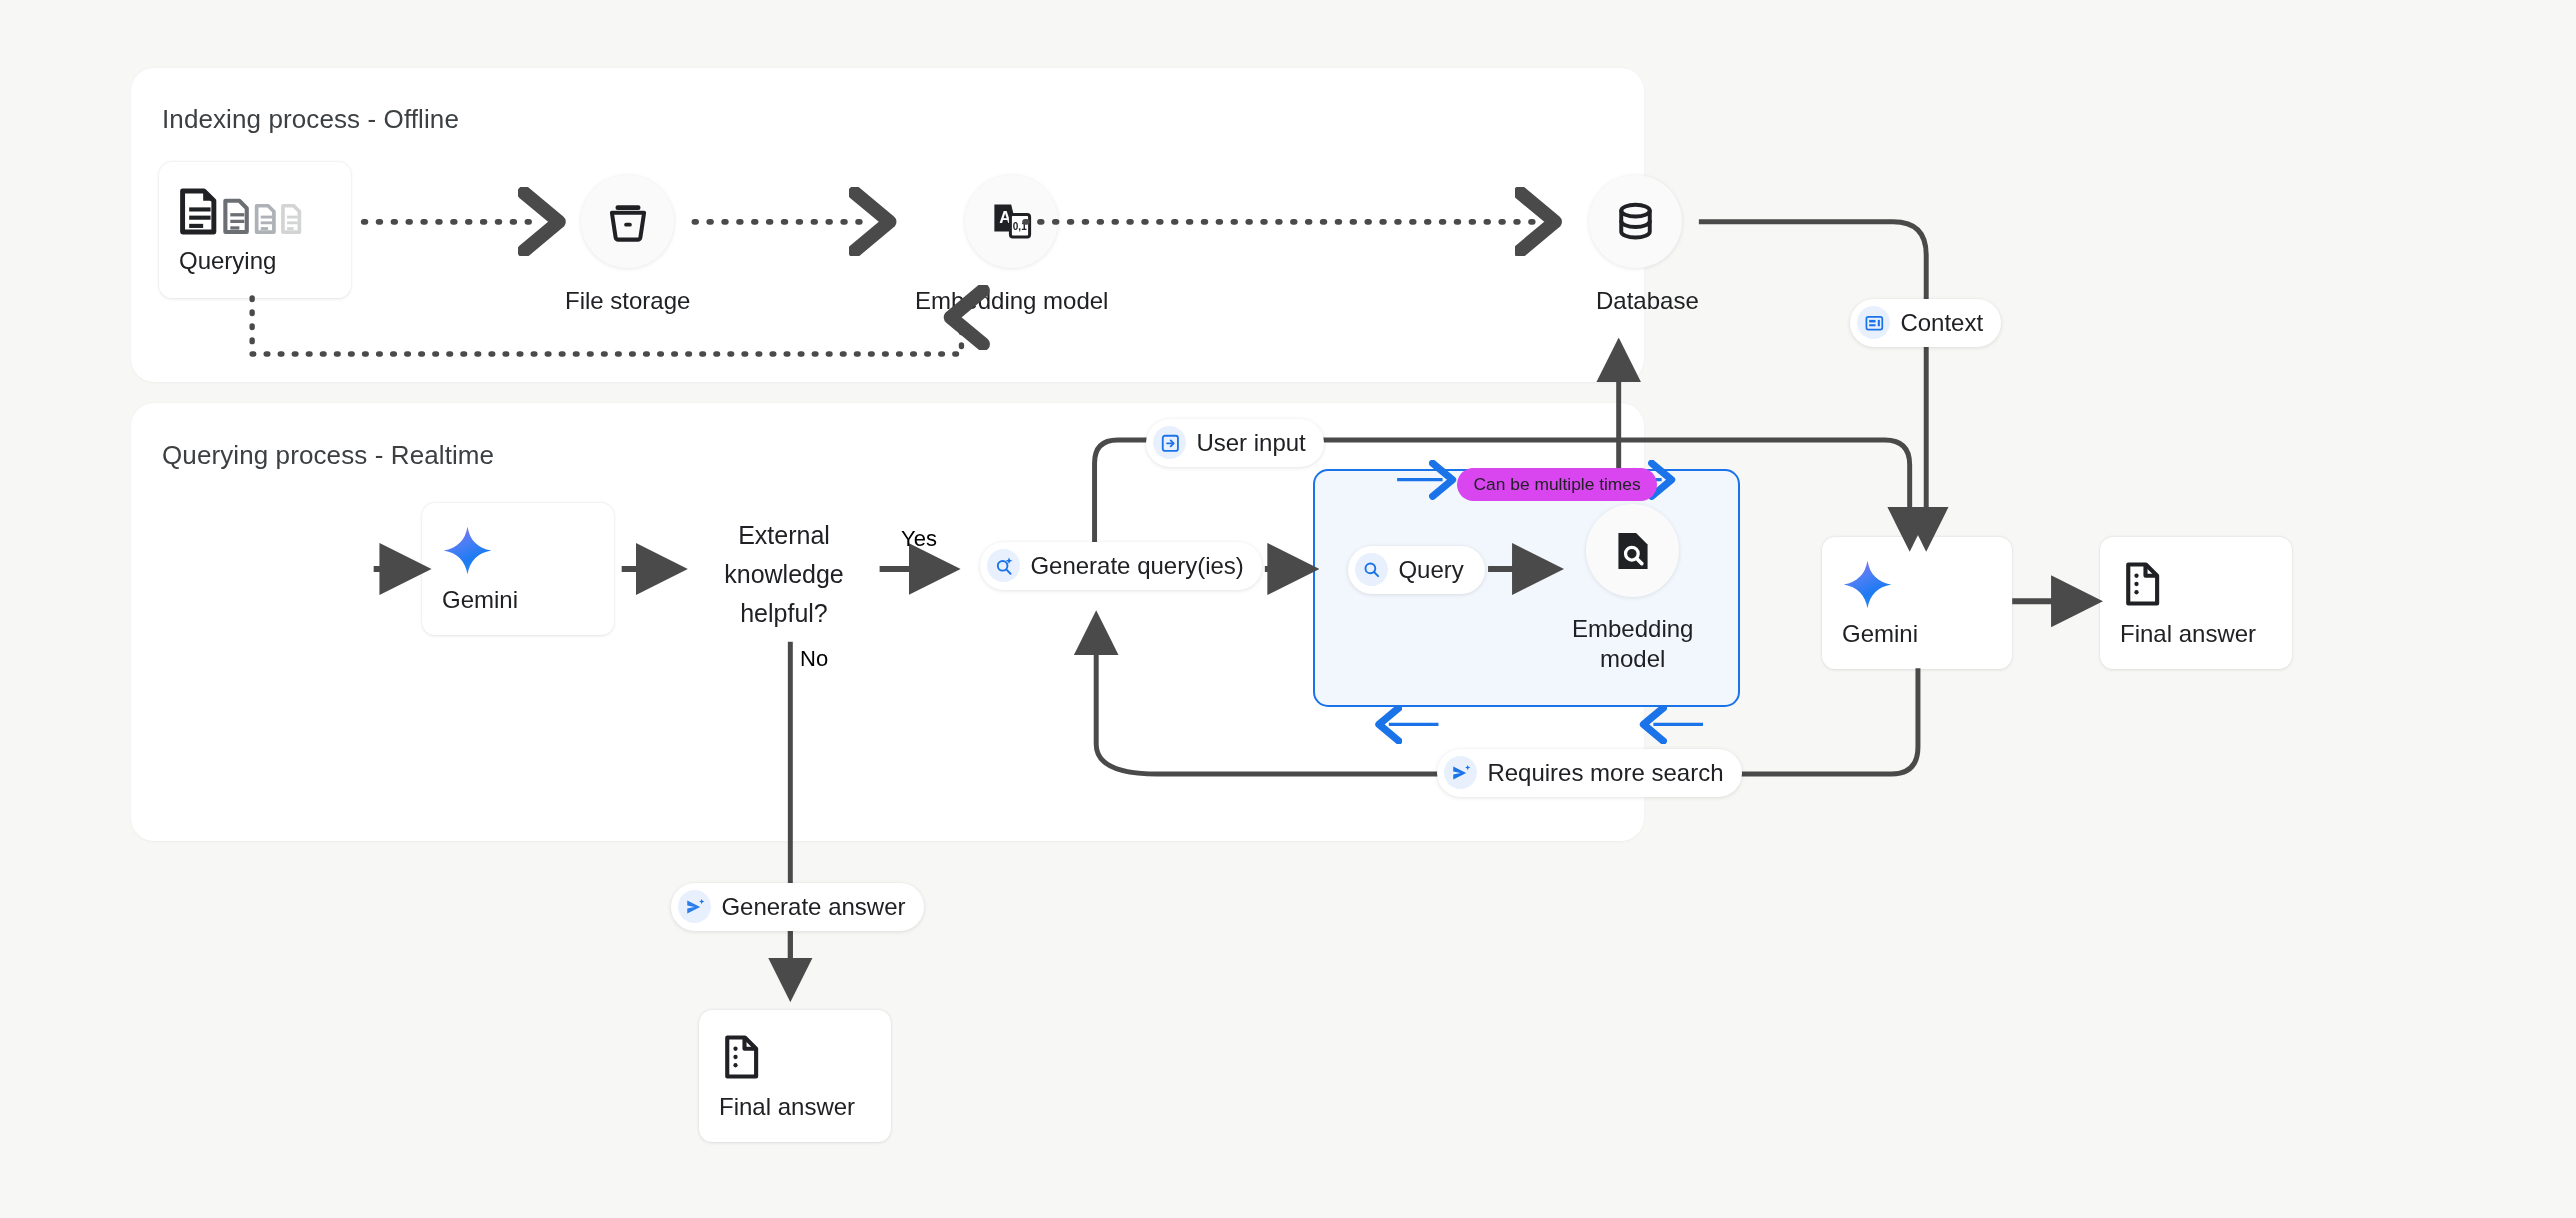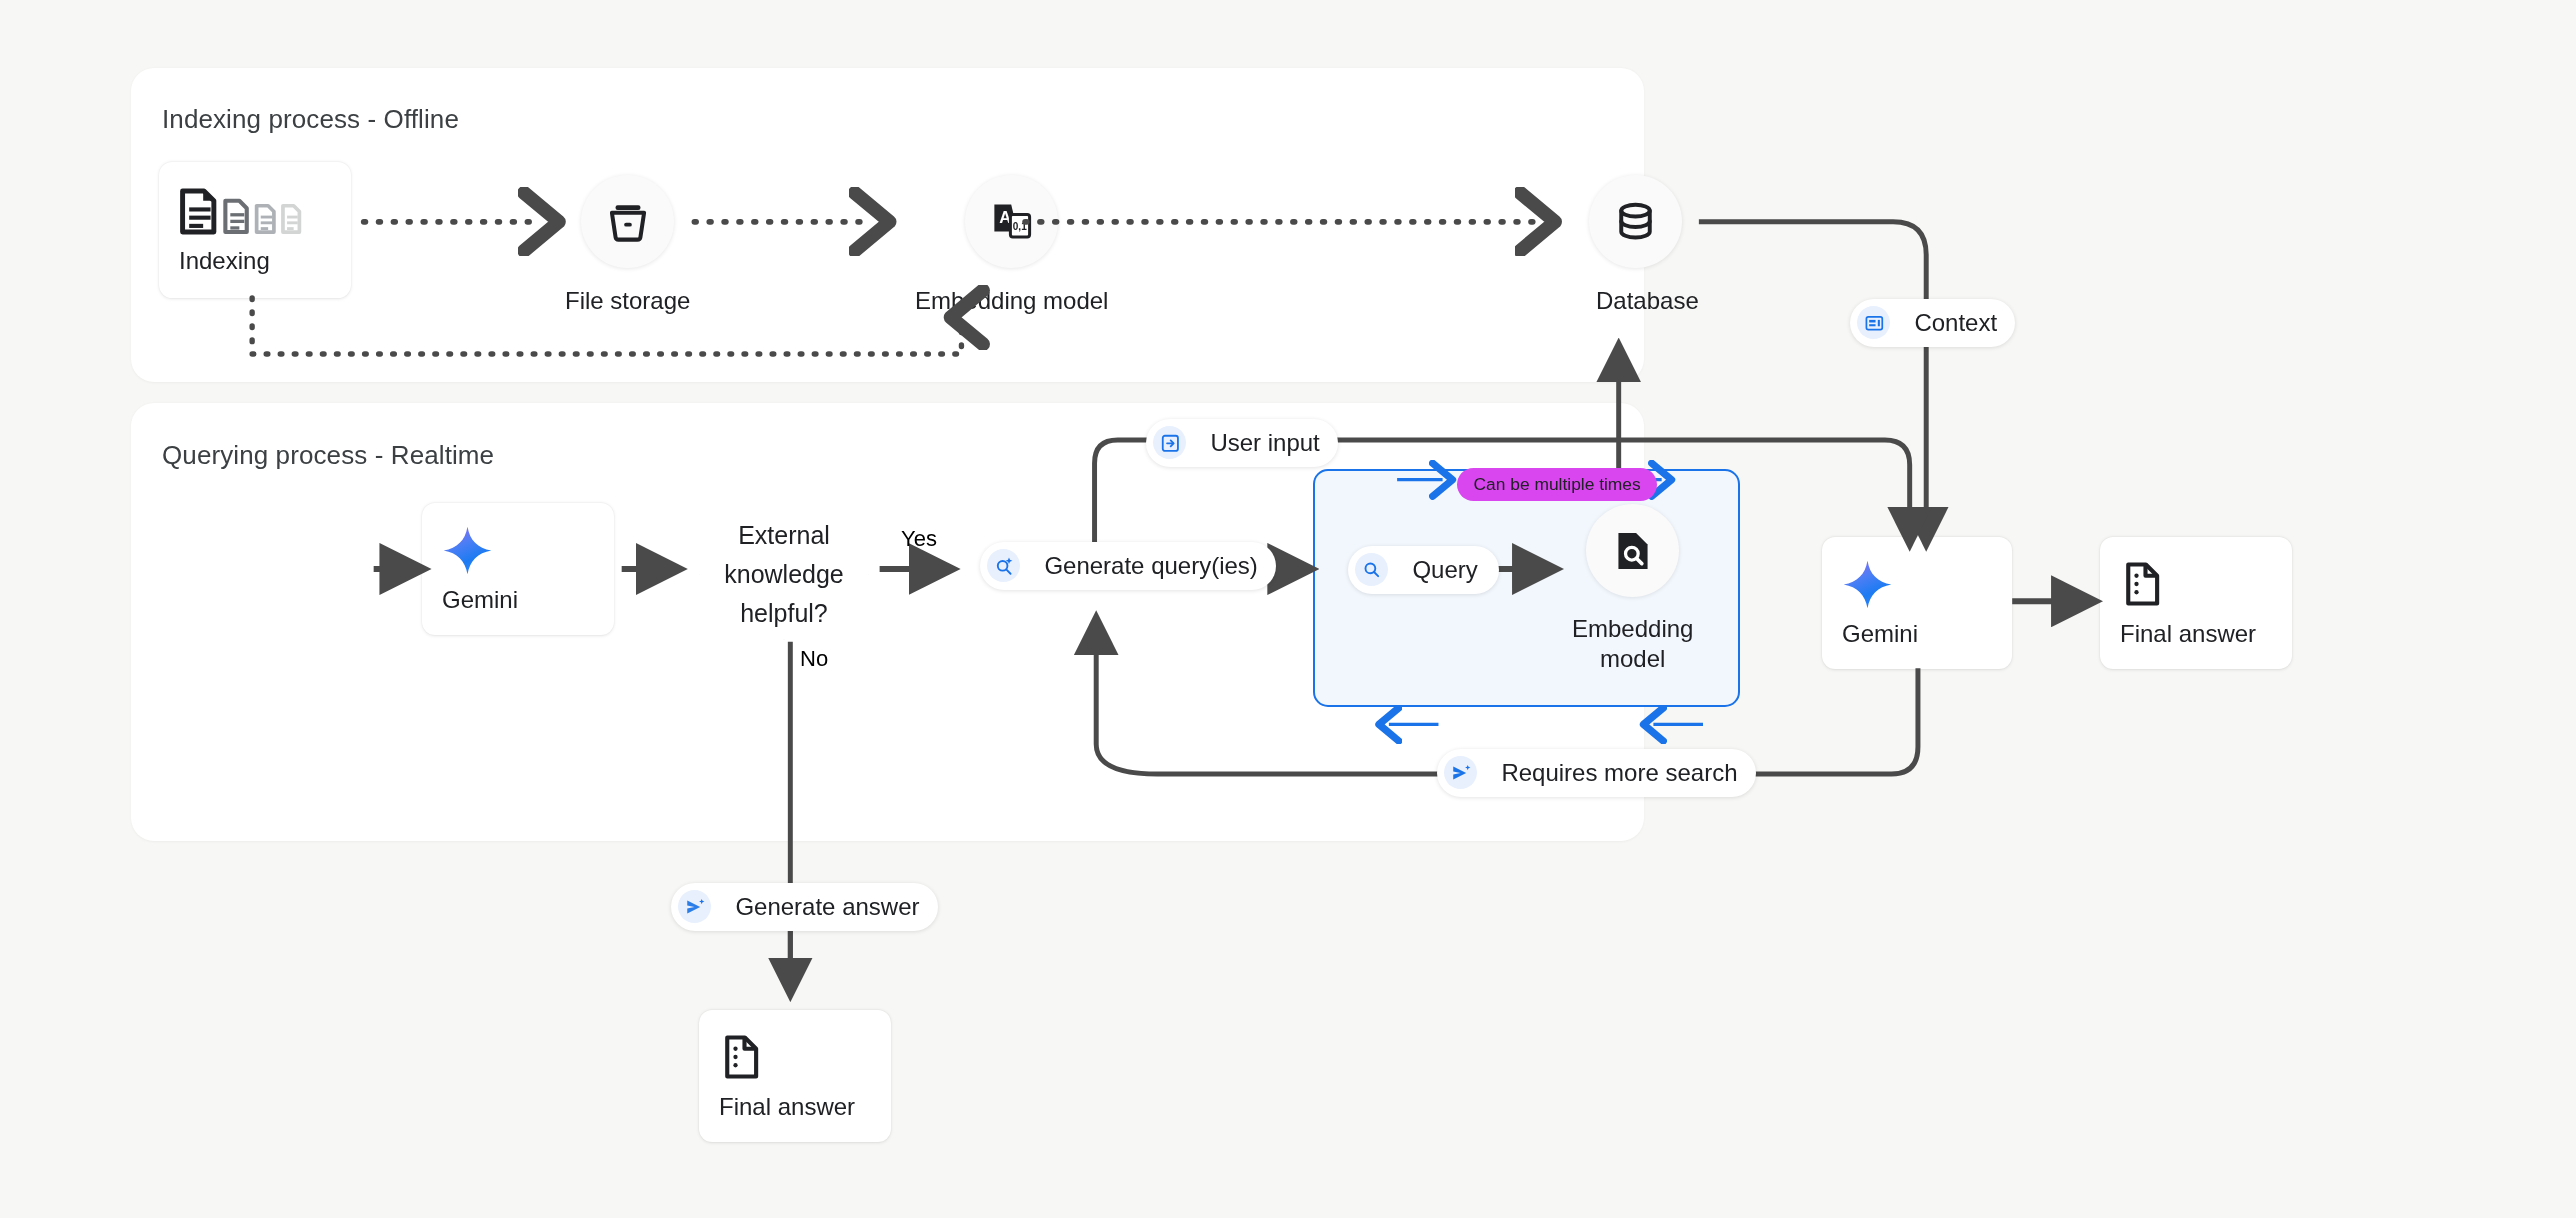--- a/index.html
+++ b/index.html
@@ -66,21 +66,21 @@
     font-size:24px;color:#202124;white-space:nowrap;text-align:center;line-height:1.25;
   }
 
   
   .pill{
     position:absolute;
     background:#ffffff;
     border-radius:826px;
     box-shadow:0 0.8px 4.1px rgba(0,0,0,.12);
     display:flex;align-items:center;
-    gap:24px;
+    gap:10px;
     padding:7.4px 18px 7.4px 7.4px;
     white-space:nowrap;
     z-index:6;
   }
   .pill .pill-ic{
     width:33px;height:33px;border-radius:50%;
     background:#e8f0fe;
     display:flex;align-items:center;justify-content:center;
     flex:0 0 auto;
   }
@@ -223,21 +223,21 @@
             <rect x="99" y="50" width="9" height="3.5"></rect>
         </g>
         <g fill="#c4c7c5" opacity=".75">
           <path d="M126 24 h13 l7 7 v25 h-20 Z" fill="none" stroke="#c4c7c5" stroke-width="4.5" stroke-linejoin="round"></path>
           <rect x="131" y="36" width="13" height="3.5"></rect>
             <rect x="131" y="43" width="13" height="3.5"></rect>
             <rect x="131" y="50" width="8" height="3.5"></rect>
         </g>
       </svg>
     </div>
-    <div class="card-label">Indexing</div>
+    <div class="card-label">Querying</div>
   </div>
 
   <div class="circle-node" style="left:565px;top:175px;">
     <div class="circle">
       <svg width="46" height="46" viewBox="0 0 24 24" fill="none" stroke="#202124" stroke-width="2.1" stroke-linecap="round" stroke-linejoin="round">
         <rect x="5.5" y="3.2" width="13" height="2.6" rx="1.1" fill="#202124" stroke="none"></rect>
         <path d="M3.6 7.2 h16.8 l-1.9 12.6 a1.6 1.6 0 0 1 -1.6 1.4 H7.1 a1.6 1.6 0 0 1 -1.6 -1.4 Z"></path>
         <rect x="10" y="12.4" width="4" height="2" rx="1" fill="#202124" stroke="none"></rect>
       </svg>
     </div>

